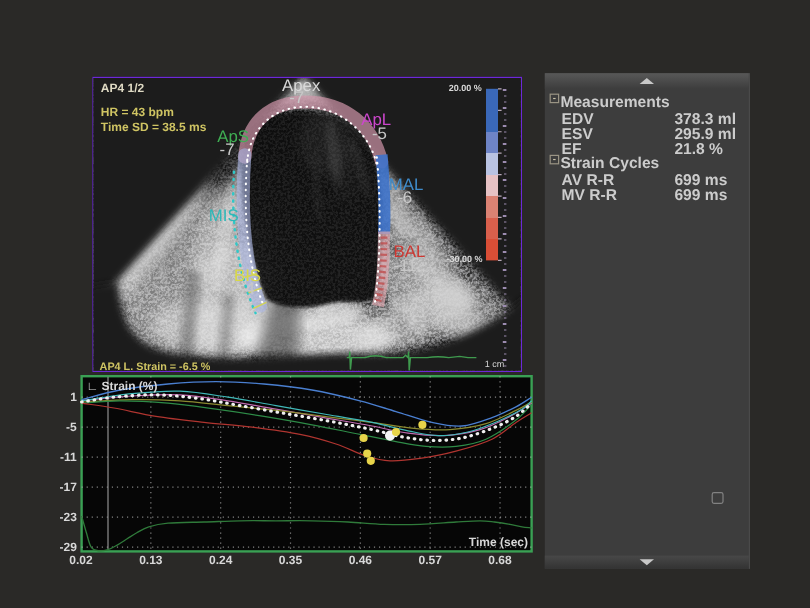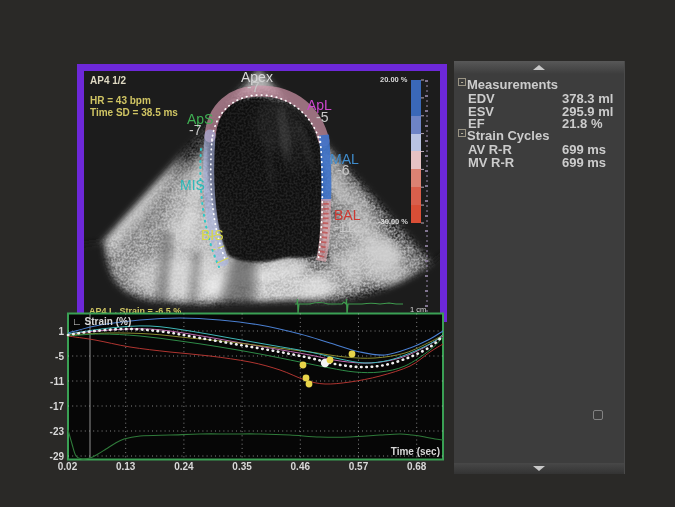--- a/index.html
+++ b/index.html
@@ -1,16 +1,16 @@
 <!DOCTYPE html>
 <html><head><meta charset="utf-8">
 <style>
 html,body{margin:0;padding:0;width:675px;height:507px;background:#2a2927;overflow:hidden}
 body{font-family:"Liberation Sans",sans-serif;position:relative}
-.usbox{position:absolute;left:77px;top:64px;width:356px;height:244px;background:#161616;border:7px solid #6d28d9;box-sizing:content-box}
+.usbox{position:absolute;left:77px;top:64px;width:356px;height:244px;background:#161616;border:1px solid #6d28d9;box-sizing:content-box}
 .sl{position:absolute;font-size:14px;font-weight:normal;line-height:10px;white-space:nowrap}
 .ytxt{position:absolute;color:#cfc463;font-size:10px;font-weight:bold;white-space:nowrap}
 .tiny{position:absolute;color:#d8d8d8;font-size:7.5px;font-weight:bold;white-space:nowrap}
 .ax{fill:#d8d8d8;font-size:10px;font-weight:bold;font-family:"Liberation Sans",sans-serif}
 .panel{position:absolute;left:454px;top:61px;width:170px;height:413px;background:#3d3d3d;border-right:1px solid #4a4a4a}
 .pstrip{position:absolute;left:0;width:100%;height:13px;background:linear-gradient(#585858,#3d3d3d)}
 .pstripb{position:absolute;left:0;width:100%;height:11px;bottom:0;background:linear-gradient(#484848,#333)}
 .arrow-up{position:absolute;left:79px;top:4px;width:0;height:0;border-left:6px solid transparent;border-right:6px solid transparent;border-bottom:5px solid #c8c8c8}
 .arrow-dn{position:absolute;left:79px;top:3px;width:0;height:0;border-left:6px solid transparent;border-right:6px solid transparent;border-top:5px solid #c8c8c8}
 .prow{position:absolute;color:#cccccc;font-size:13px;font-weight:bold;white-space:nowrap}

